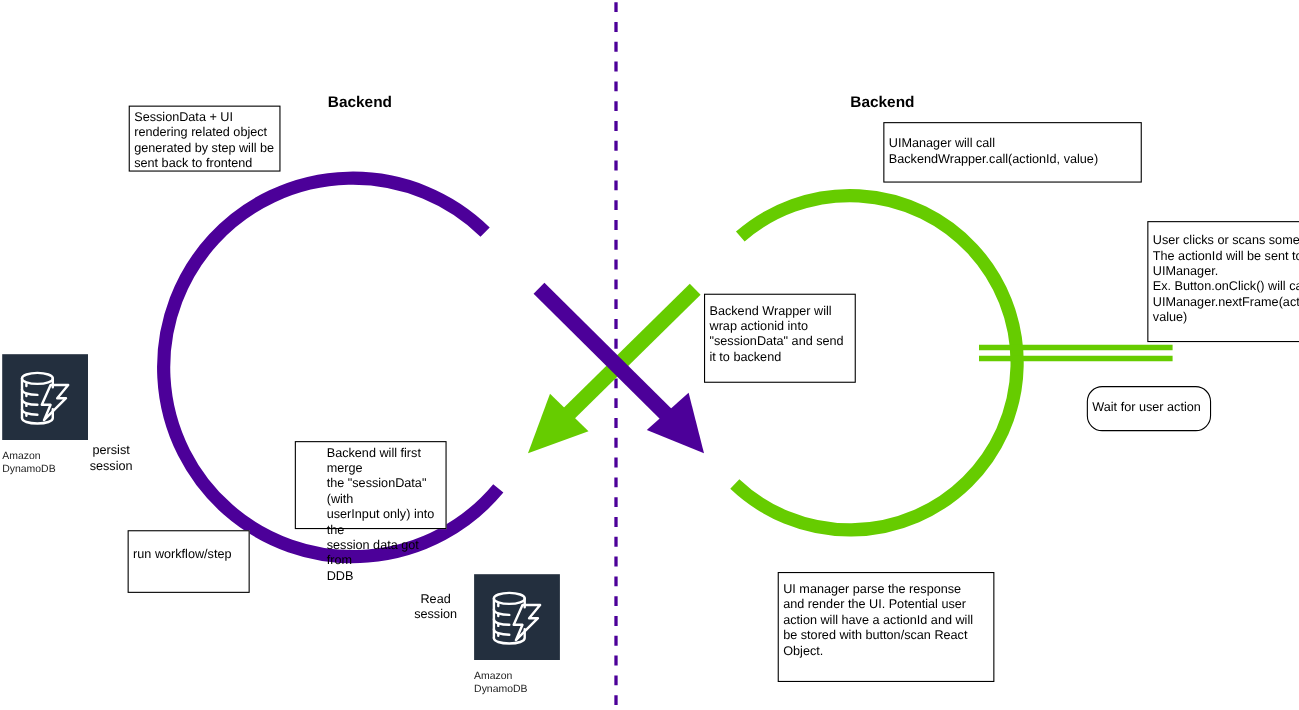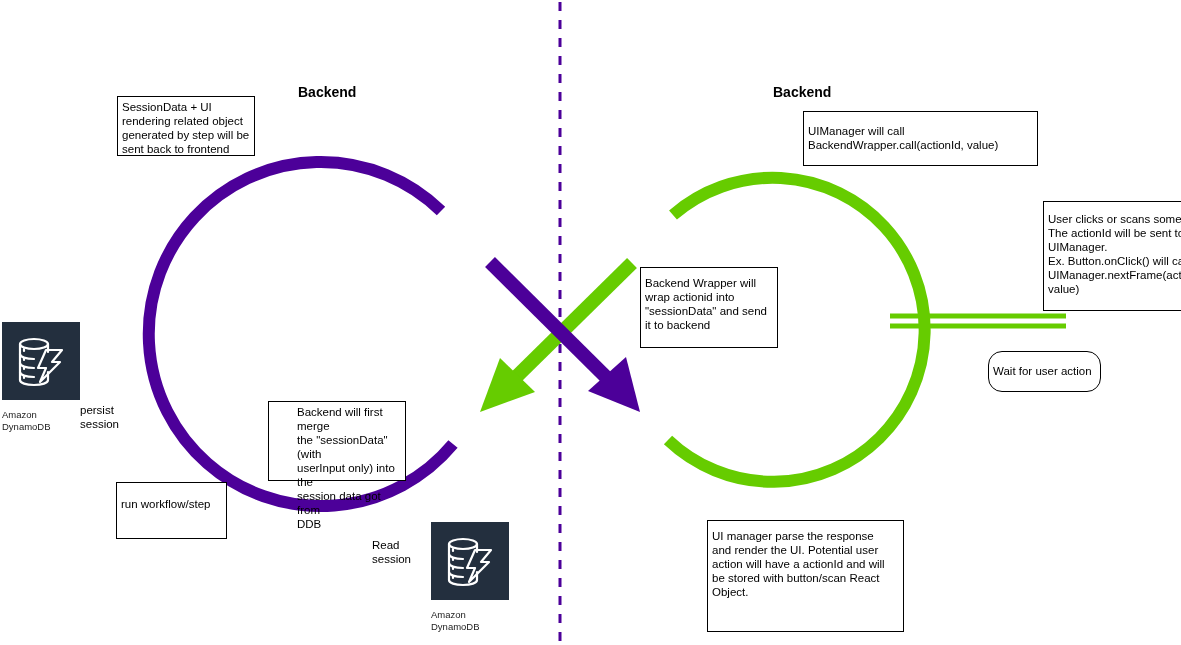--- a/index.html
+++ b/index.html
@@ -2,21 +2,21 @@
 <html><head>
 <meta charset="utf-8">
 <style>
   html, body { margin: 0; padding: 0; background: #ffffff; }
   body { width: 1181px; height: 645px; position: relative; overflow: hidden;
          font-family: "Liberation Sans", sans-serif; color: #000; }
   #canvas { position: absolute; left: 0; top: 0; width: 1181px; height: 645px; }
   .heading { position: absolute; font-weight: bold; font-size: 14px; margin-top: 20px; }
   .note { position: absolute; box-sizing: border-box; background: #fff; border: 1px solid #000;
           font-size: 11.5px; line-height: 14px; padding: 3px 4px; white-space: pre-line; }
-  .label { position: absolute; font-size: 11.5px; line-height: 14px; text-align: left; white-space: pre-line; }
+  .label { position: absolute; font-size: 11.5px; line-height: 14px; text-align: center; white-space: pre-line; }
   .ddb { position: absolute; }
   .ddb .tile { width: 78px; height: 78px; background: #232f3e; display: flex; align-items: center; justify-content: center; }
   .ddb .cap { font-size: 9.5px; font-weight: normal; text-align: left; line-height: 12px; margin-top: 9px; white-space: pre-line; color: #222; }
 </style>
 </head>
 <body>
 
 <svg id="canvas" viewBox="0 0 1181 645" xmlns="http://www.w3.org/2000/svg">
 
   <line x1="560" y1="2" x2="560" y2="645" stroke="#4c0099" stroke-width="3" stroke-dasharray="9,9"></line>
@@ -65,21 +65,21 @@
 
 <div class="note" style="left:999px; top:201px; width:181px; height:110px; padding-top:10px;margin-left:44px;">User clicks or scans something.
 The actionId will be sent to
 UIManager.
 Ex. Button.onClick() will call
 UIManager.nextFrame(actionId,
 value)</div>
 
 <div class="note" style="left:988px; top:351px; width:113px; height:41px; padding-top:12px;border-radius:14px;">Wait for user action</div>
 
-<div class="note" style="left:707px; top:520px; width:197px; height:112px; padding-top:8px;">UI manager parse the response
+<div class="note" style="left:707px; top:520px; width:197px; height:100px; padding-top:8px;">UI manager parse the response
 and render the UI. Potential user
 action will have a actionId and will
 be stored with button/scan React
 Object.</div>
 
 <div class="label" style="left:80px; top:403px; width:42px;">persist
 session</div>
 <div class="label" style="left:372px; top:538px; width:48px;">Read
 session</div>
 

